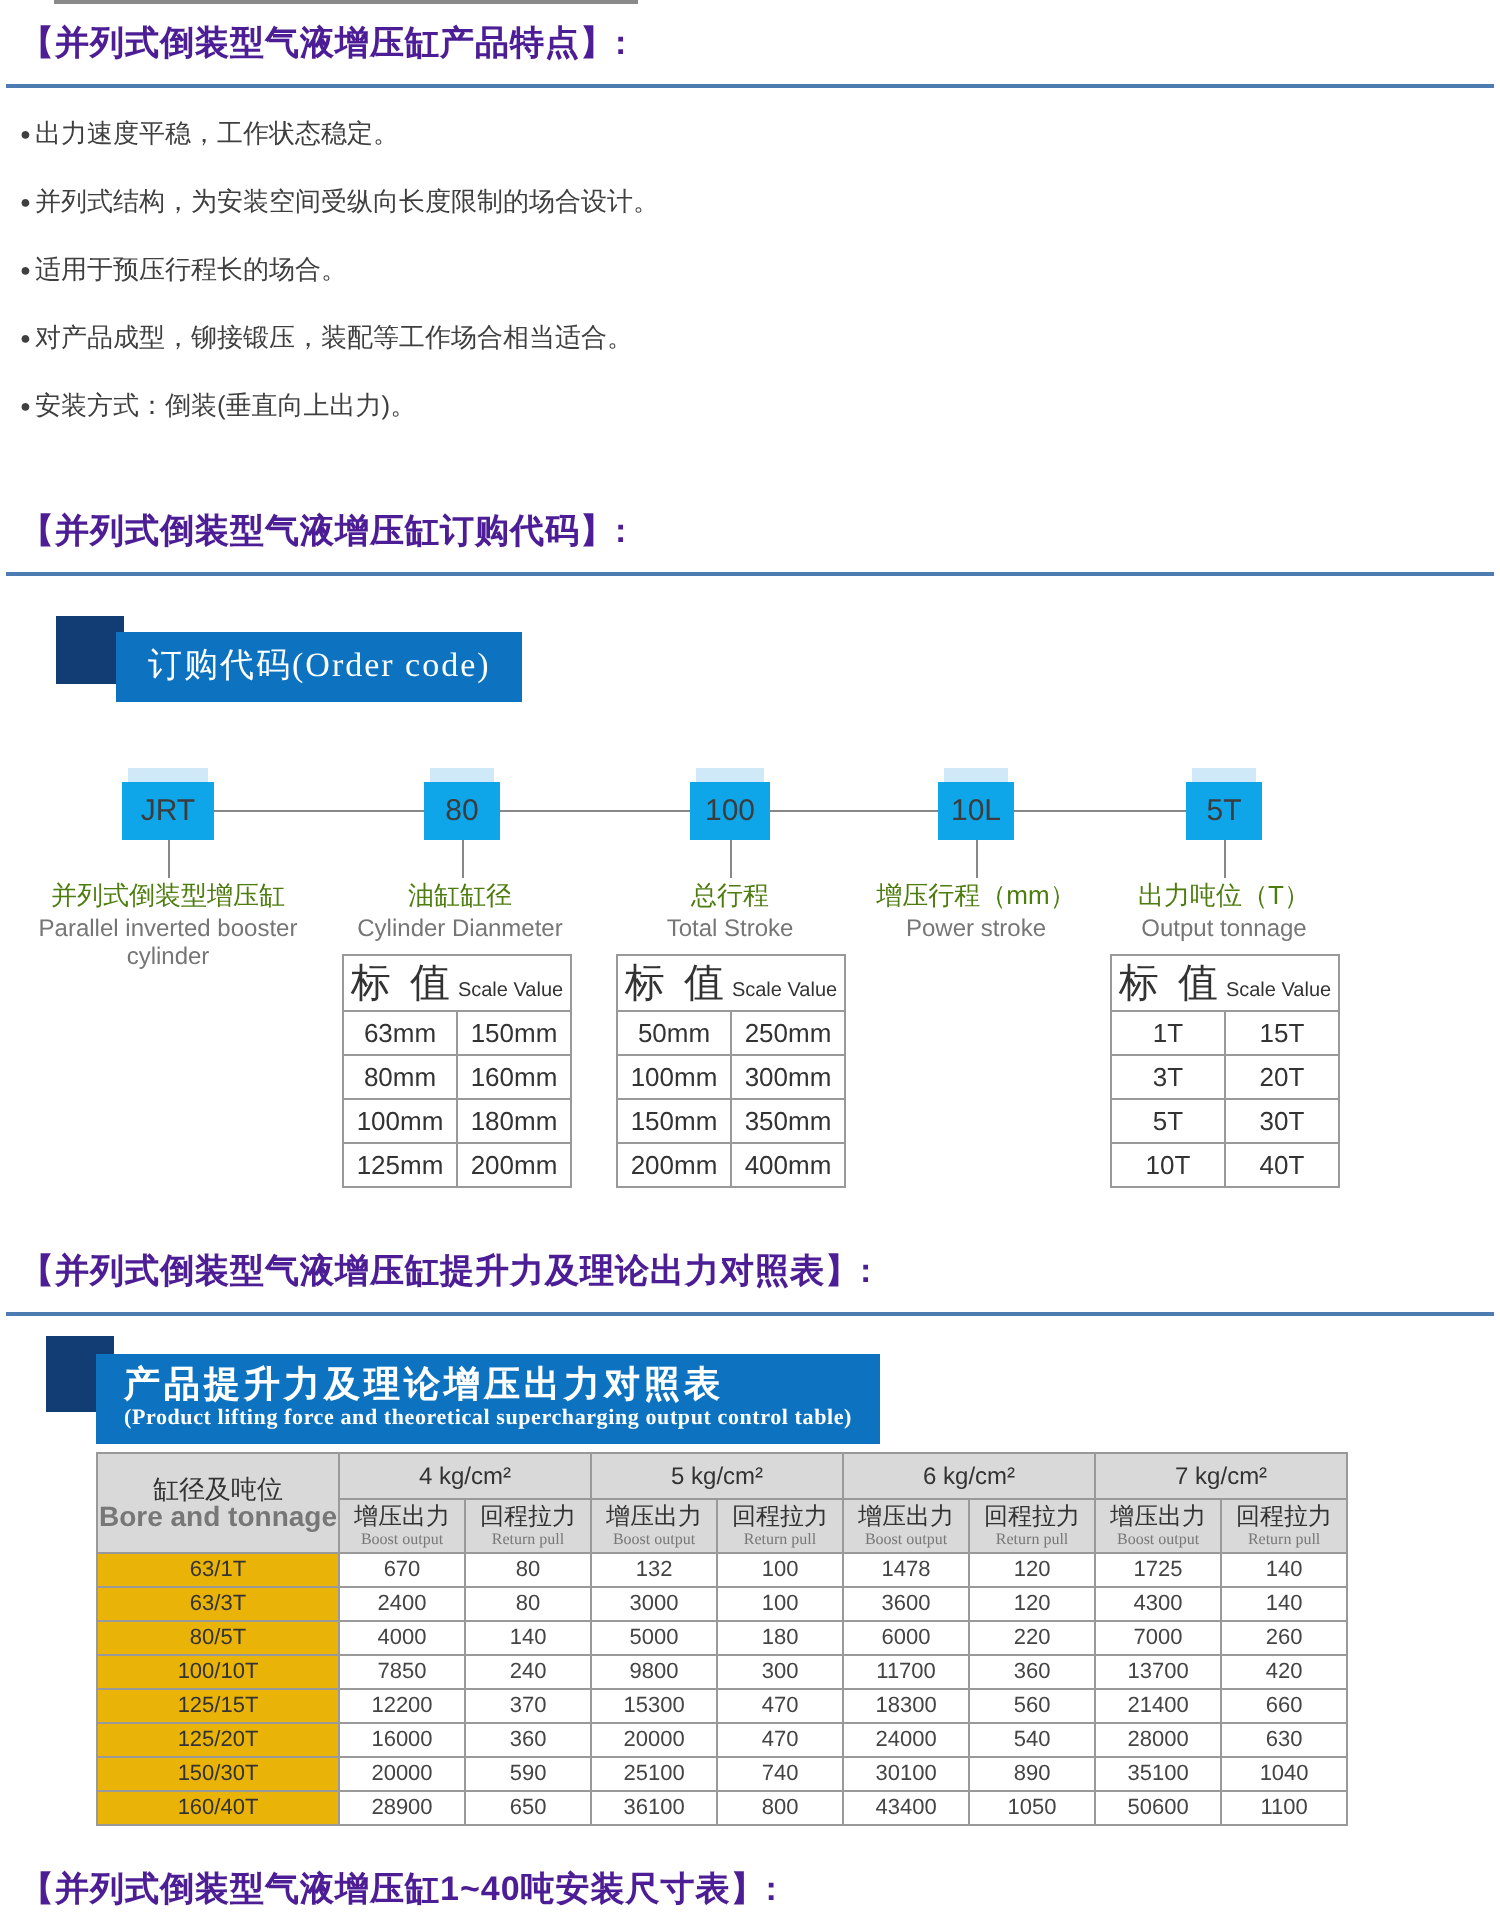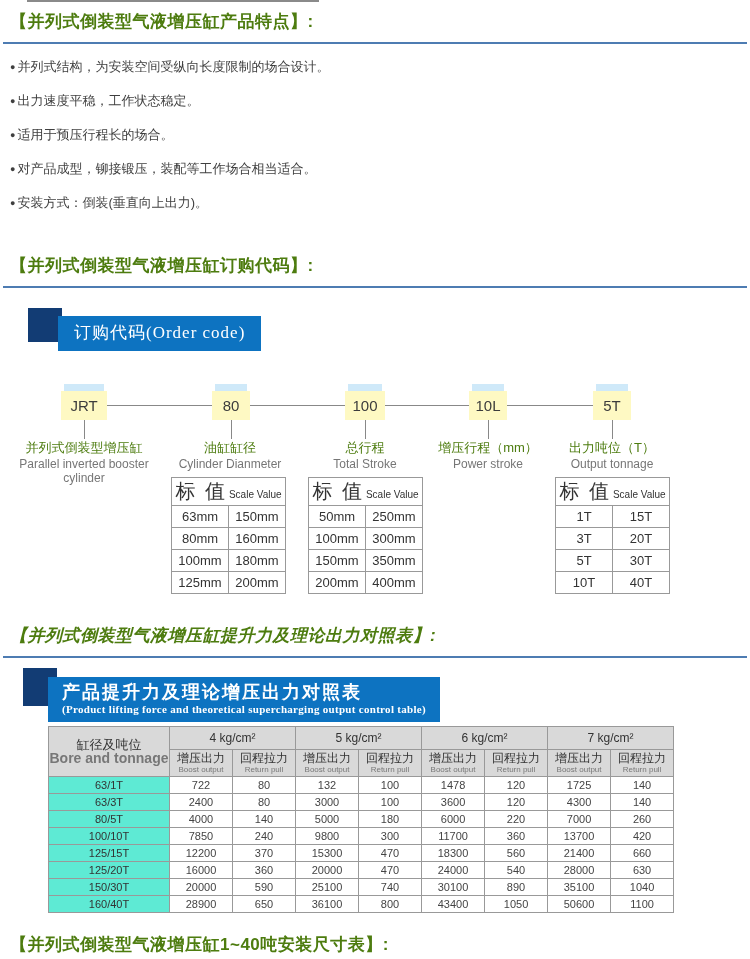--- a/index.html
+++ b/index.html
@@ -4,23 +4,23 @@
 <style>
   * { box-sizing: border-box; }
   html, body { margin: 0; padding: 0; }
   body {
     width: 750px; height: 959px; background: #ffffff;
     font-family: "Liberation Sans", sans-serif; position: relative; overflow: hidden;
   }
   .top-artifact { position: absolute; top: 0; left: 27px; width: 292px; height: 2px; background: #8a8a8a; }
 
   
-  .section-title { color: #4d7c0f; font-weight: bold; font-size: 17px; margin: 0; padding: 10px 10px 9px 10px; letter-spacing: 0.5px; }
+  .section-title { color: #4c1d95; font-weight: bold; font-size: 17px; margin: 0; padding: 10px 10px 9px 10px; letter-spacing: 0.5px; }
   .st2 { padding-top: 20px; }
-  .st3 { padding-top: 24px; font-style: italic; }
+  .st3 { padding-top: 24px; }
   .st4 { padding-top: 20px; }
   .rule { border: none; border-top: 2px solid #4d7cb2; margin: 0 3px; }
 
   
   .features { padding: 16px 10px 4px 10px; }
   .feature { font-size: 13px; color: #3f3f3f; margin: 0 0 20px 0; line-height: 14px; }
   .feature::before { content: "●"; font-size: 9px; margin-right: 2px; vertical-align: 1px; color: #3f3f3f; }
   .red-link { color: #cc0000; text-decoration: underline; cursor: pointer; }
 
   
@@ -33,21 +33,21 @@
   }
   .banner2 { position: relative; margin-top: 10px; height: 54px; }
   .banner2 .sq { position: absolute; left: 23px; top: 0; width: 34px; height: 38px; background: #123c74; }
   .banner2 .bar { position: absolute; left: 48px; top: 9px; background: #0d73c1; color: #fff; font-family: "Liberation Serif", serif; font-weight: bold; padding: 4px 14px 6px 14px; white-space: nowrap; }
   .banner2 .bar .l1 { font-size: 18px; letter-spacing: 2px; line-height: 22px; }
   .banner2 .bar .l2 { font-size: 11px; line-height: 13px; letter-spacing: 0.3px; }
 
   
   .diagram { position: relative; height: 216px; margin-top: 32px; }
   .dline { position: absolute; top: 21px; left: 84px; width: 528px; height: 1px; background: #888; }
-  .dnode { position: absolute; top: 7px; height: 29px; line-height: 29px; background: #fef9c3; color: #3c3c3c; text-align: center; font-size: 15px; }
+  .dnode { position: absolute; top: 7px; height: 29px; line-height: 29px; background: #0ea5e9; color: #3c3c3c; text-align: center; font-size: 15px; }
   .dnode::before { content: ""; position: absolute; left: 3px; right: 3px; top: -7px; height: 8px; background: #cfe9f9; z-index: -1; }
   .dnode::after { content: ""; position: absolute; left: 50%; top: 29px; width: 1px; height: 19px; background: #888; }
   .n1 { left: 61px;  width: 46px; }
   .n2 { left: 212px; width: 38px; }
   .n3 { left: 345px; width: 40px; }
   .n4 { left: 469px; width: 38px; }
   .n5 { left: 593px; width: 38px; }
   .dlabel { position: absolute; top: 56px; width: 150px; text-align: center; }
   .l1 { left: 9px; } .l2 { left: 155px; } .l3 { left: 290px; } .l4 { left: 413px; } .l5 { left: 537px; }
   .dlabel .cn { font-size: 13px; color: #4d7c0f; line-height: 15px; }
@@ -62,42 +62,42 @@
   .ot3 { left: 453px; }
   .ot3 td { width: 67px; }
   .ot3 .ohead { height: 32px; }
   .ot3 .hcn, .ot3 .hen { display: block; line-height: 15px; margin: 0; }
 
   
   .ftable { border-collapse: collapse; table-layout: fixed; margin: 4px 0 0 48px; width: 625px; }
   .ftable th, .ftable td { border: 1px solid #999; text-align: center; padding: 0; overflow: hidden; font-weight: normal; }
   .ftable thead th { background: #d9d9d9; color: #333; }
   .ftable .grow th { height: 23px; font-size: 12px; }
-  .ftable .srow th { height: 27px; }
+  .ftable .srow th { height: 27px; font-family: Liberation Serif, serif; }
   .ftable .corner .cn { font-size: 13px; line-height: 15px; }
   .ftable .corner .en { font-size: 14px; color: #777; line-height: 11px; font-weight: bold; }
   .ftable .sub-cn { display: block; font-size: 12px; line-height: 14px; }
   .ftable .sub-en { display: block; font-size: 8px; color: #777; line-height: 10px; }
   .ftable tbody td { height: 17px; font-size: 11px; color: #444; background: #fff; }
-  .ftable tbody .model { background: #5eead4; color: #333; }
+  .ftable tbody .model { background: #eab308; color: #333; }
 </style>
 </head>
 <body>
 
 <div class="top-artifact"></div>
 
 <h2 class="section-title">【并列式倒装型气液增压缸产品特点】:</h2>
 <hr class="rule">
 
 <div class="features">
   <div>
 
+      <p class="feature">出力速度平稳，工作状态稳定。</p>
+
       <p class="feature">并列式结构，为安装空间受纵向长度限制的场合设计。</p>
-
-      <p class="feature">出力速度平稳，工作状态稳定。</p>
 
       <p class="feature">适用于预压行程长的场合。</p>
 
       <p class="feature">对产品成型，铆接锻压，装配等工作场合相当适合。</p>
 
       <p class="feature">安装方式：倒装(垂直向上出力)。</p>
     </div>
 </div>
 
 <h2 class="section-title st2">【并列式倒装型气液增压缸订购代码】:</h2>
@@ -287,21 +287,21 @@
       <th>
           <span class="sub-cn">回程拉力</span>
           <span class="sub-en">Return pull</span>
         </th>
     </tr>
   </thead>
   <tbody>
 
       <tr>
         <td class="model">63/1T</td>
-        <td>722</td>
+        <td>670</td>
         <td>80</td>
         <td>132</td>
         <td>100</td>
         <td>1478</td>
         <td>120</td>
         <td>1725</td>
         <td>140</td>
       </tr>
 
       <tr>

